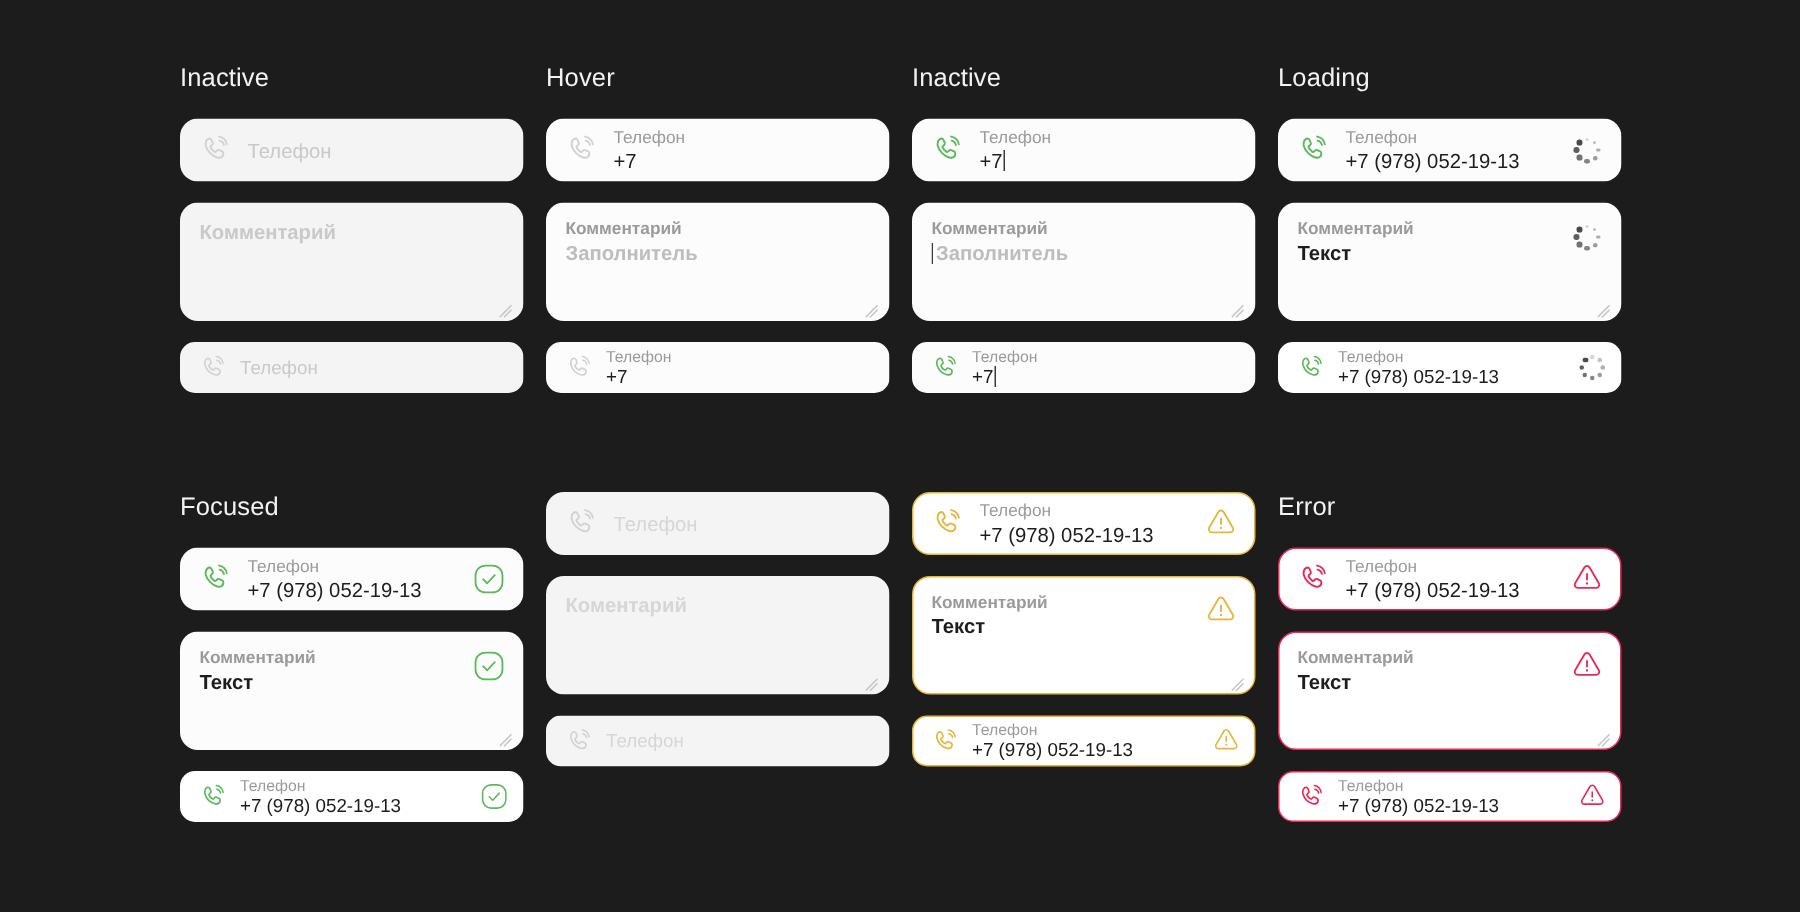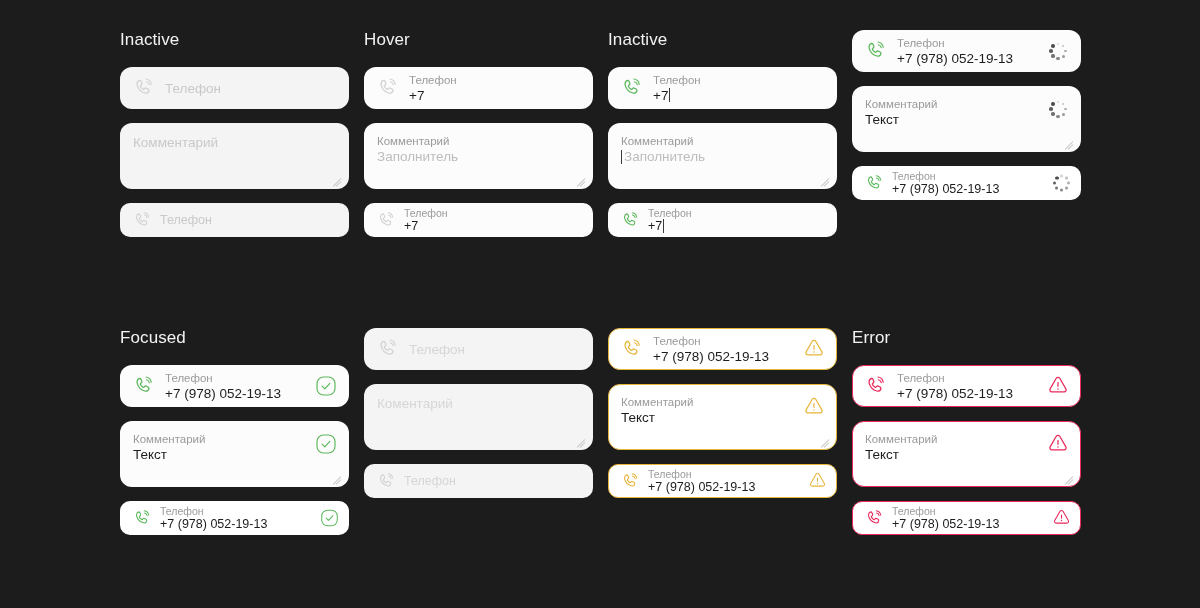--- a/index.html
+++ b/index.html
@@ -20,21 +20,21 @@
 
   
   .section {
     position: absolute;
     left: 120px;
     width: 960px;
     display: grid;
     grid-template-columns: repeat(4, 229px);
     column-gap: 15px;
   }
-  .section-top    { top: 30px; }
+  .section-top    { top: 42px; }
   .section-bottom { top: 328px; }
 
   .col { width: 229px; }
 
   .col-title {
     font-size: 17px;
     color: #f2f2f2;
     letter-spacing: 0.1px;
     margin-bottom: 16px;
     height: 21px;
@@ -48,21 +48,21 @@
     border-radius: 12px;
     background: #f7f7f7;
     border: 1px solid transparent;
     margin-bottom: 14px;
     display: flex;
     align-items: flex-start;
     padding: 10px 12px;
   }
 
   .field.input    { height: 42px; align-items: center; padding: 0 12px; }
-  .field.textarea { height: 66px; }
+  .field.textarea { height: 79px; font-weight: bold; }
   .field.compact  { height: 34px; align-items: center; padding: 0 12px; border-radius: 10px; }
 
   
   .field.st-inactive  { background: #f4f4f4; }
   .field.st-hover     { background: #fcfcfc; }
   .field.st-focused   { background: #fcfcfc; }
   .field.st-loading   { background: #fcfcfc; }
   .field.st-success   { background: #fcfcfc; }
   .field.st-disabled  { background: #f4f4f4; }
   .field.st-validation{ background: #ffffff; border-color: #e8b53c; }
@@ -313,20 +313,21 @@
           <div class="text-stack">
             <div class="f-label">Телефон</div>
             <div class="f-value">
               <span>+7</span>
               <span class="caret"></span>
             </div>
           </div>
         </div>
       </div>
       <div class="col">
+        <div class="col-title">Loading</div>
         <div class="field input st-loading">
           <span class="lead-icon">
             <svg viewBox="0 0 24 24" fill="none" class="ic-green">
               <path d="M7.2 3.6c.7 0 1.2.4 1.5 1l.9 2.1c.25.6.1 1.3-.4 1.7l-.9.75c-.3.25-.4.65-.25 1 .5 1.2 1.6 2.4 2.9 3.2.35.2.8.15 1.05-.15l.7-.8c.4-.45 1.1-.6 1.65-.35l2.1 1c.6.3.95.9.9 1.55-.1 1.5-1.2 2.85-2.75 3-.5.05-1.05 0-1.6-.15-3.9-1.05-7.35-4.5-8.4-8.4-.15-.55-.2-1.1-.15-1.6C4.6 5.1 5.8 3.9 7.2 3.6Z" stroke-width="1.4" stroke-linejoin="round"></path>
               <path d="M14.6 5.2c1.6.35 2.85 1.6 3.2 3.2" stroke-width="1.3" stroke-linecap="round"></path>
               <path d="M14.2 2.2c2.9.5 5.2 2.8 5.7 5.7" stroke-width="1.3" stroke-linecap="round"></path>
             </svg>
           </span>
           <div class="text-stack">
             <div class="f-label">Телефон</div>

